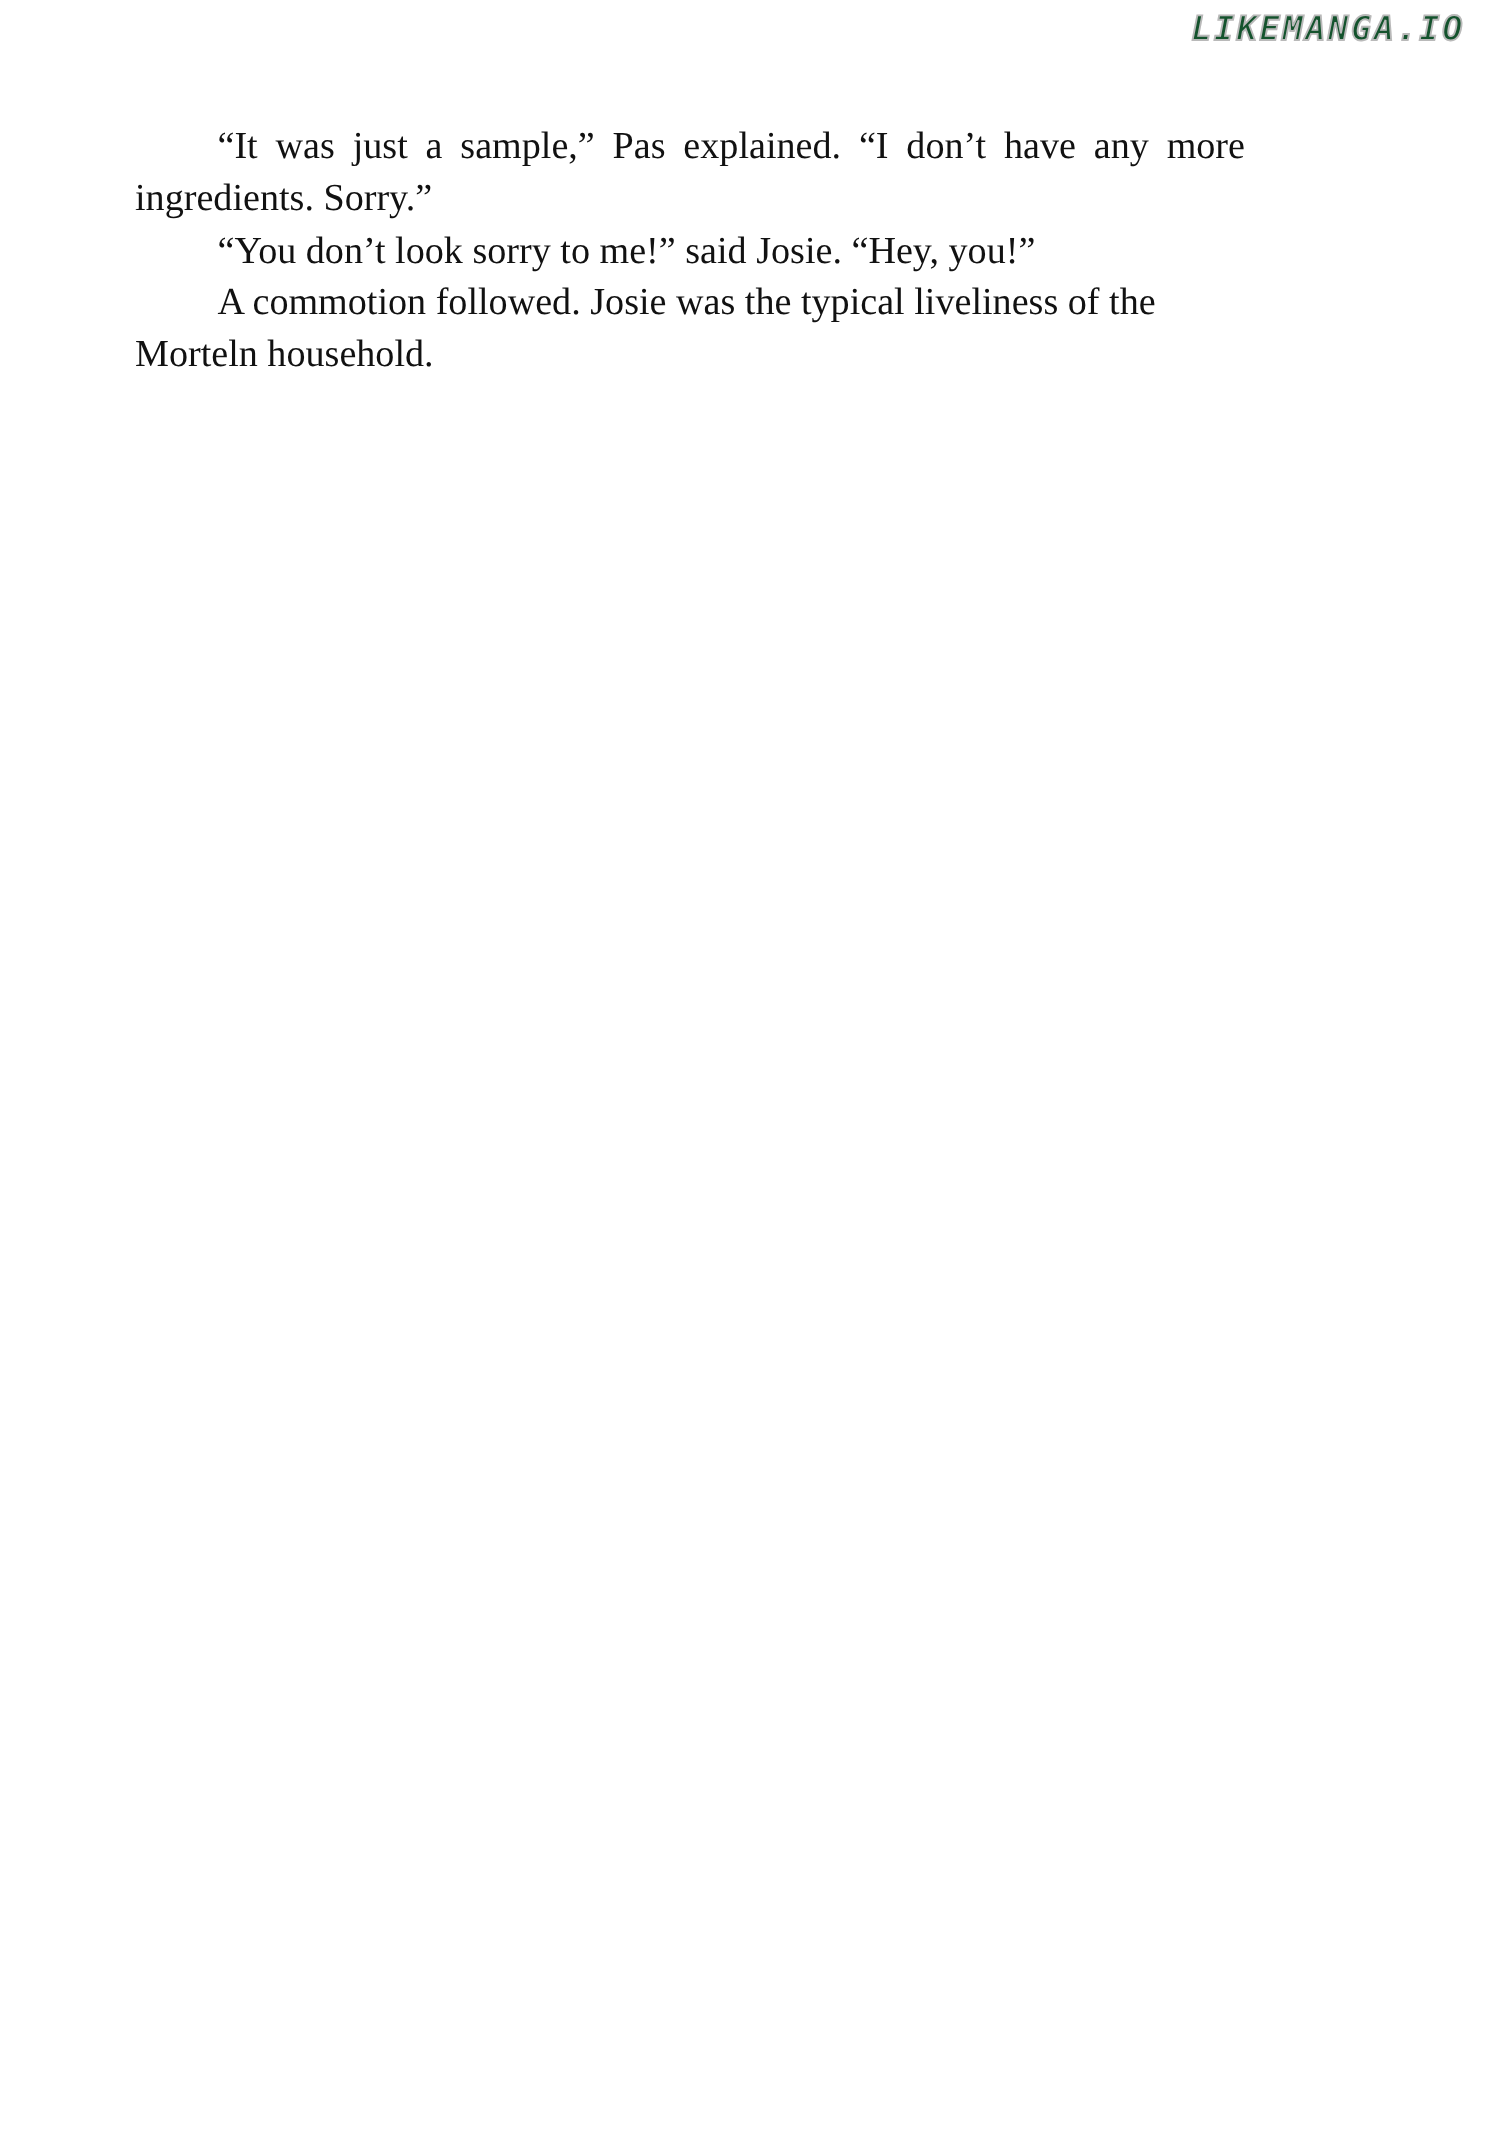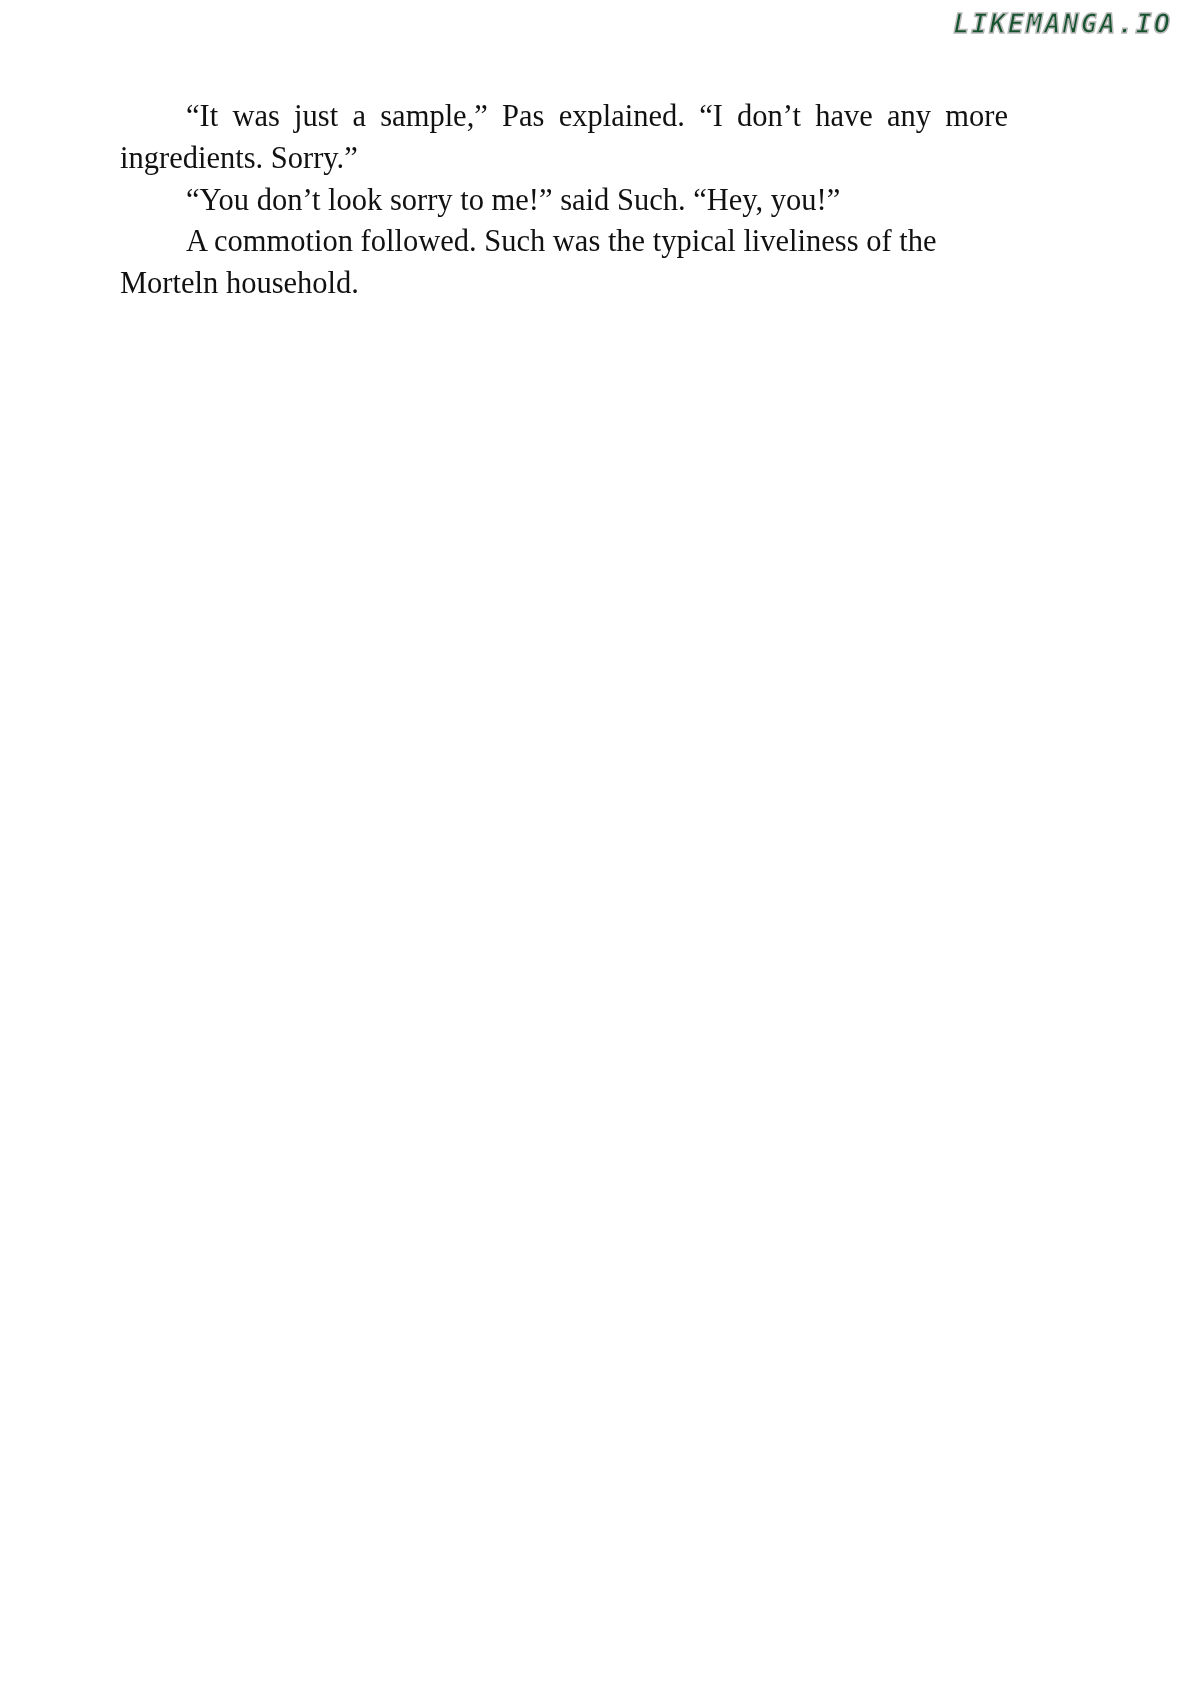--- a/index.html
+++ b/index.html
@@ -24,21 +24,21 @@
     letter-spacing: 2px;
     font-style: italic;
     color: #14532d;
     -webkit-text-stroke: 1.5px #b9b9b9;
     text-shadow: 0 0 1px #cfcfcf;
     user-select: none;
   }
   .text-body {
     position: absolute;
     top: 96px;
-    left: 120px;
+    left: 108px;
     width: 888px;
     font-family: "Liberation Serif", "DejaVu Serif", serif;
     font-size: 30.5px;
     line-height: 1.37;
     color: #111111;
   }
   .para {
     margin: 0;
     text-indent: 66px;
     text-align: justify;
@@ -51,17 +51,17 @@
 </style>
 </head>
 <body>
 
 <div class="page">
 
   <div class="watermark">LIKEMANGA.IO</div>
 
   <div class="text-body">
     <p class="para">“It was just a sample,” Pas explained. “I don’t have any more ingredients. Sorry.”</p>
-    <p class="para">“You don’t look sorry to me!” said Such. “Hey, you!”</p>
-    <p class="para last-left">A commotion followed. Such was the typical liveliness of the Morteln household.</p>
+    <p class="para">“You don’t look sorry to me!” said Josie. “Hey, you!”</p>
+    <p class="para last-left">A commotion followed. Josie was the typical liveliness of the Morteln household.</p>
   </div>
 
 </div>
 
 </body></html>

